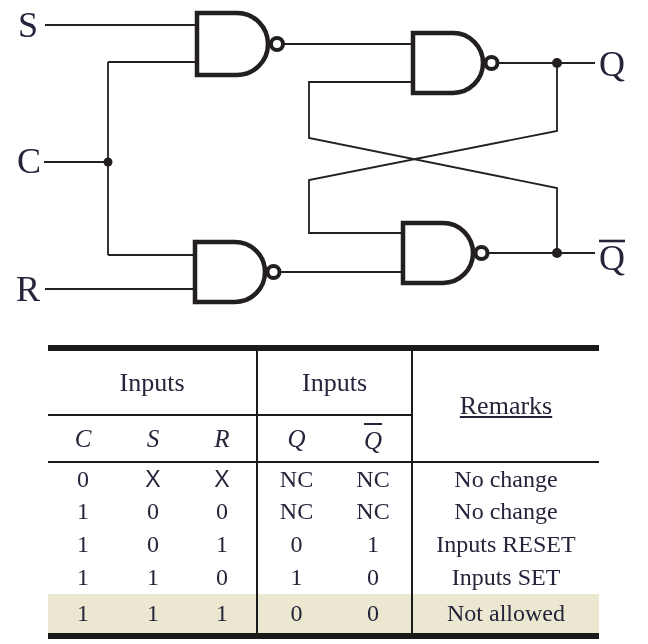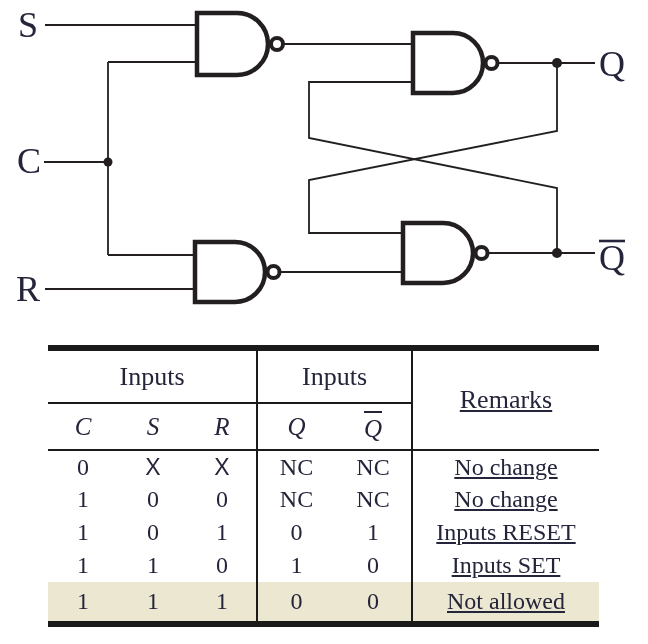--- a/index.html
+++ b/index.html
@@ -45,21 +45,21 @@
     border-collapse: collapse;
     table-layout: fixed;
     color: var(--text_color);
   }
   table.truth th, table.truth td {
     font-weight: normal;
     text-align: center;
     vertical-align: middle;
     padding: 0;
   }
-  tr.section-row { height: 52px; }
+  tr.section-row { height: 64px; }
   tr.letters-row { height: 47px; }
   tbody tr { height: 33px; }
   tbody tr.highlight { height: 39px; }
   th.sec {
     font-size: 26px;
     font-weight: bold;
     border-bottom: 2px solid var(--rule_color);
   }
   th.remarks-h {
     font-size: 26px;
@@ -76,21 +76,20 @@
   .bl { border-left: 2px solid var(--rule_color); }
   td { font-size: 24px; }
   td.xcell {
     font-family: "Liberation Sans", sans-serif;
     font-weight: bold;
     font-size: 23px;
   }
   td.remarks-cell {
     text-align: left;
     padding-left: 14px;
-    text-decoration: underline;
   }
   tr.highlight td { background: var(--row_highlight); }
   span.overline {
     display: inline-block;
     border-top: 2.5px solid var(--text_color);
     padding-top: 3px;
     line-height: 1;
   }
 </style>
 </head>

